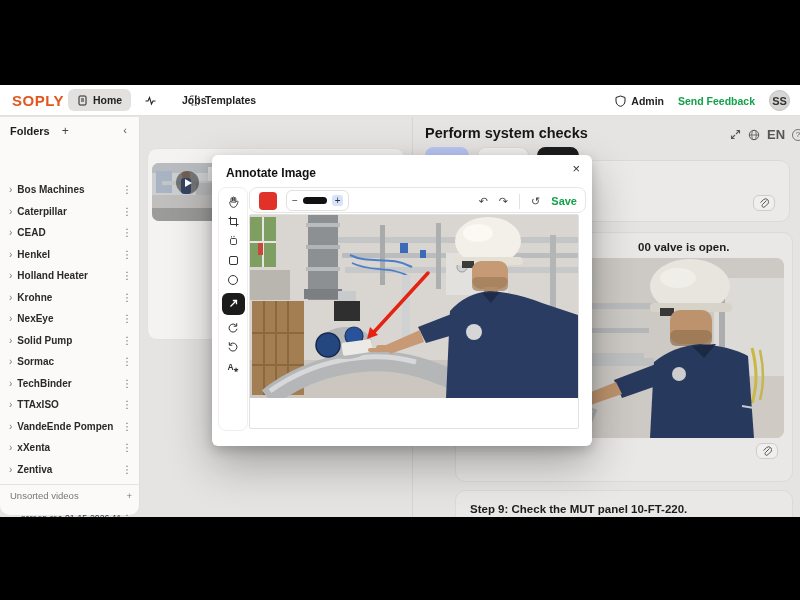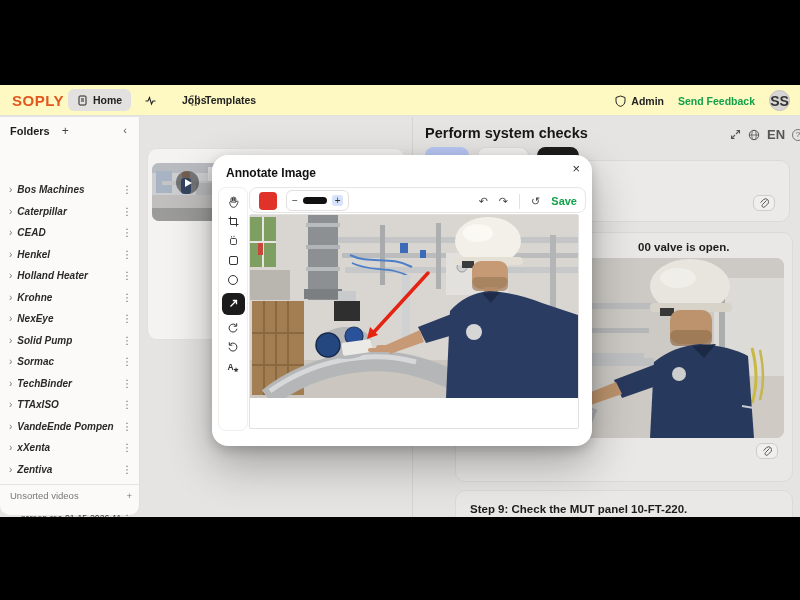--- a/index.html
+++ b/index.html
@@ -1,37 +1,37 @@
 <!DOCTYPE html>
 <html><head>
 <meta charset="utf-8">
 <style>
   html,body{margin:0;padding:0;background:#000;}
   *{box-sizing:border-box;font-family:"Liberation Sans",sans-serif;}
   .stage{position:relative;width:800px;height:600px;background:#000;overflow:hidden;}
   .app{position:absolute;left:0;top:85px;width:800px;height:432px;background:#e6e4e2;overflow:hidden;}
   .abs{position:absolute;}
   
-  .navbar{position:absolute;left:0;top:0;width:800px;height:31px;background:#fef9c3;border-bottom:1px solid #e2e0de;}
+  .navbar{position:absolute;left:0;top:0;width:800px;height:31px;background:#ffffff;border-bottom:1px solid #e2e0de;}
   .logo{position:absolute;left:12px;top:7px;font-size:15px;font-weight:800;letter-spacing:.5px;color:#e2571e;}
   .nav-btn{position:absolute;top:4px;height:22px;display:flex;align-items:center;gap:5px;padding:0 9px;border-radius:6px;font-size:10.5px;font-weight:600;color:#222;cursor:pointer;}
   .nav-btn.active{background:#e3e1df;}
   .nav-ic{width:11px;height:11px;display:inline-block;}
   .nav-right{position:absolute;right:0;top:0;height:31px;display:flex;align-items:center;gap:14px;padding-right:10px;}
   .admin{display:flex;align-items:center;gap:5px;font-size:10.5px;font-weight:600;color:#222;}
   .feedback{font-size:10.5px;font-weight:700;color:#13a04a;}
-  .avatar{width:21px;height:21px;border-radius:50%;background:#d8d6d4;border:1px solid #c2c0be;font-size:14px;font-weight:700;color:#333;display:flex;align-items:center;justify-content:center;}
+  .avatar{width:21px;height:21px;border-radius:50%;background:#d8d6d4;border:1px solid #c2c0be;font-size:11px;font-weight:700;color:#333;display:flex;align-items:center;justify-content:center;}
   
   .sidebar{position:absolute;left:0;top:32px;width:140px;height:398px;background:#fbfaf9;border-right:1px solid #e0deDC;border-radius:0 0 10px 10px;}
   .sb-head{position:absolute;left:10px;top:7px;font-size:11px;font-weight:700;color:#1d1d1d;display:flex;gap:12px;align-items:center;}
   .sb-plus{font-weight:500;color:#444;font-size:12px;}
   .sb-collapse{position:absolute;right:12px;top:7px;font-size:11px;color:#555;}
   .folder{position:absolute;left:0;width:140px;height:21.5px;display:flex;align-items:center;padding:0 8px 0 9px;}
   .folder .chev{color:#777;font-size:10px;margin-right:5px;}
-  .folder .flabel{flex:1;font-size:10px;font-weight:700;color:#2a2a2a;white-space:nowrap;overflow:hidden;font-style:italic;}
+  .folder .flabel{flex:1;font-size:10px;font-weight:700;color:#2a2a2a;white-space:nowrap;overflow:hidden;}
   .kebab{color:#666;font-size:10px;}
   .sb-div{position:absolute;left:0;top:367px;width:140px;border-top:1px solid #e4e2e0;}
   .unsorted-h{position:absolute;left:10px;top:373px;width:122px;display:flex;justify-content:space-between;font-size:9.5px;color:#777;}
   .uv{position:absolute;left:0;width:140px;height:20px;display:flex;align-items:center;padding:0 8px 0 21px;}
   .uv .ulabel{flex:1;font-size:8.7px;color:#3a3a3a;white-space:nowrap;overflow:hidden;}
   
   .vline{position:absolute;top:32px;width:1px;height:400px;background:#d7d5d3;}
   .crumb{position:absolute;left:150px;top:40px;font-size:12.5px;color:#8b8a88;}
   .crumb b{color:#1c1c1c;font-weight:700;}
   .video-card{position:absolute;left:147px;top:63px;width:258px;height:192px;background:#f4f3f1;border:1px solid #e3e1df;border-radius:10px;}
@@ -46,21 +46,21 @@
   .qmark{width:12px;height:12px;border:1px solid #777;border-radius:50%;font-size:8px;display:flex;align-items:center;justify-content:center;color:#555;}
   .pill{position:absolute;top:62px;height:17px;border-radius:9px;}
   .checklist-btn{position:absolute;left:593px;top:82px;height:18px;padding:0 8px;background:#eceae8;border:1px solid #dcdad8;border-radius:7px;display:flex;align-items:center;gap:6px;font-size:10px;font-weight:700;color:#222;}
   .chevdown{width:6px;height:6px;border-right:1.4px solid #444;border-bottom:1.4px solid #444;transform:rotate(45deg);margin-top:-3px;}
   .attach-card{position:absolute;left:455px;top:75px;width:335px;height:62px;background:#eceae8;border:1px solid #dcdad8;border-radius:10px;}
   .iconbox{position:absolute;border:1px solid #cfcdcb;border-radius:6px;background:#f1efed;display:flex;align-items:center;justify-content:center;}
   .step-card{position:absolute;left:455px;width:338px;background:#eae8e6;border:1px solid #dcdad8;border-radius:10px;}
   .step-title{font-size:11.5px;font-weight:700;color:#1d1d1d;}
   .step8-img{position:absolute;left:8px;top:25px;width:320px;height:180px;border-radius:8px;overflow:hidden;background:#d6d3ce;}
   
-  .modal{position:absolute;left:212px;top:70px;width:380px;height:291px;background:#fff;border-radius:16px;box-shadow:0 18px 45px rgba(0,0,0,.30),0 4px 12px rgba(0,0,0,.18);}
+  .modal{position:absolute;left:212px;top:70px;width:380px;height:291px;background:#fff;border-radius:6px;box-shadow:0 18px 45px rgba(0,0,0,.30),0 4px 12px rgba(0,0,0,.18);}
   .m-title{position:absolute;left:14px;top:11px;font-size:12px;font-weight:700;color:#111;}
   .m-close{position:absolute;right:12px;top:6px;font-size:13px;color:#333;}
   .toolcol{position:absolute;left:6px;top:32px;width:30px;height:244px;border:1px solid #efeeec;border-radius:8px;background:#fff;display:flex;flex-direction:column;align-items:center;padding-top:7px;gap:6.5px;}
   .tool{width:22px;height:13px;display:flex;align-items:center;justify-content:center;color:#333;}
   .tool.sel{background:#1b1b1b;border-radius:6px;width:23px;height:22px;color:#fff;}
   .toolbar{position:absolute;left:37px;top:32px;width:337px;height:26px;border:1px solid #e8e6e4;border-radius:8px;background:#fff;}
   .swatch{position:absolute;left:9px;top:4px;width:18px;height:18px;border-radius:4px;background:#e03228;}
   .widthbox{position:absolute;left:36px;top:2px;width:63px;height:21px;border:1px solid #e3e1df;border-radius:6px;display:flex;align-items:center;justify-content:space-between;padding:0 5px;}
   .strokebar{width:24px;height:7px;border-radius:4px;background:#111;}
   .wb-btn{font-size:10px;color:#333;}

